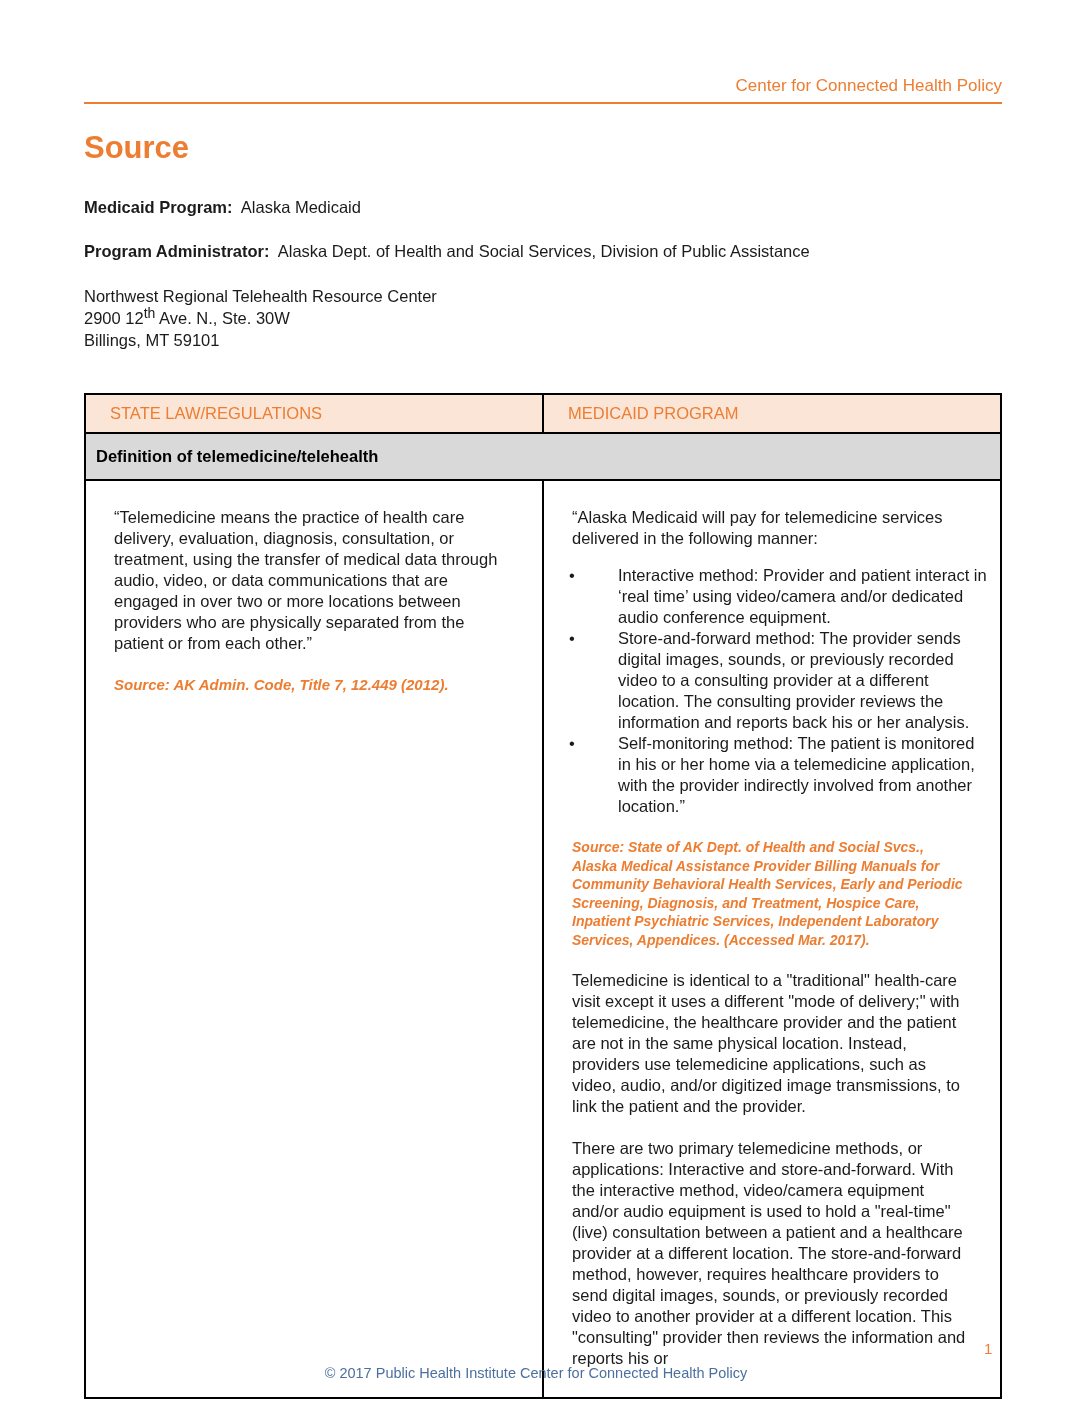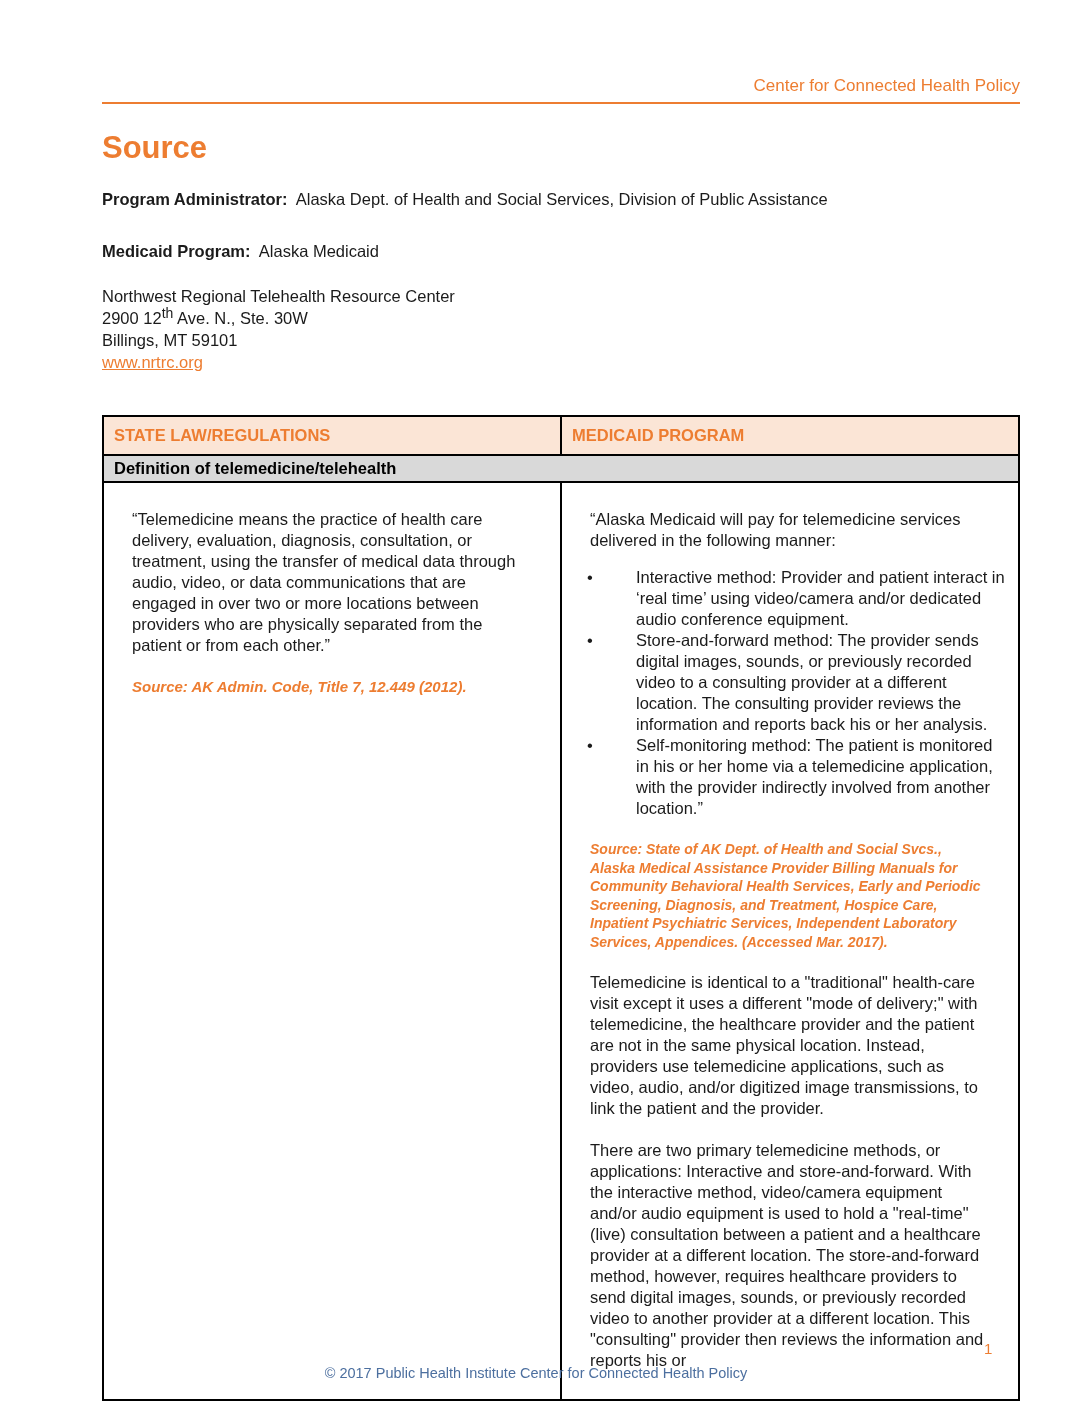--- a/index.html
+++ b/index.html
@@ -14,21 +14,21 @@
   body {
     width: 1088px; height: 1408px;
     background: #ffffff;
     font-family: "Liberation Sans", sans-serif;
     color: var(--text);
     position: relative;
     overflow: hidden;
   }
   .content {
     position: absolute;
-    left: 102px; top: 0;
+    left: 84px; top: 0;
     width: 918px;
   }
   .brand-row {
     padding-top: 76px;
     text-align: right;
     font-size: 17px;
     color: var(--accent);
   }
   .brand-rule {
     margin-top: 6px;
@@ -63,28 +63,28 @@
     border-collapse: collapse;
     table-layout: fixed;
   }
   table.law-table td {
     border: 2px solid #000;
     font-size: 16.5px;
   }
   tr.head td {
     background: var(--header-bg);
     color: var(--accent);
-    font-weight: bold;
-    padding: 9px 10px;
+    font-weight: normal;
+    padding: 9px 24px;
   }
   tr.section td {
     background: var(--section-bg);
     font-weight: bold;
     color: #000;
-    padding: 3px 10px;
+    padding: 13px 10px;
   }
   tr.bodyrow td {
     vertical-align: top;
     padding: 10px 12px 12px 12px;
     line-height: 21px;
     height: 812px;
   }
   tr.bodyrow p { margin: 16px; }
   .src-state {
     margin-top: 21px !important;
@@ -139,29 +139,28 @@
 
 <div class="content">
 
   <div class="brand-row">
     <span>Center for Connected Health Policy</span>
   </div>
   <div class="brand-rule"></div>
 
   <h1 class="page-title">Source</h1>
 
+  <p class="info-line mt-first"><span class="b">Medicaid Program:</span>&nbsp; <span>Alaska Medicaid</span></p>
+
   <p class="info-line mt-block"><span class="b">Program Administrator:</span>&nbsp; <span>Alaska Dept. of Health and Social Services, Division of Public Assistance</span></p>
-
-  <p class="info-line mt-first"><span class="b">Medicaid Program:</span>&nbsp; <span>Alaska Medicaid</span></p>
 
   <div class="rtrc">
     <div>Northwest Regional Telehealth Resource Center</div>
     <div><span>2900 12</span><sup>th</sup><span> Ave. N., Ste. 30W</span></div>
     <div>Billings, MT 59101</div>
-    <div><a class="link">www.nrtrc.org</a></div>
   </div>
 
   <table class="law-table">
     <colgroup>
         <col style="width:50%">
         <col style="width:50%">
       </colgroup>
     <tbody>
       <tr class="head">
         <td>STATE LAW/REGULATIONS</td>

